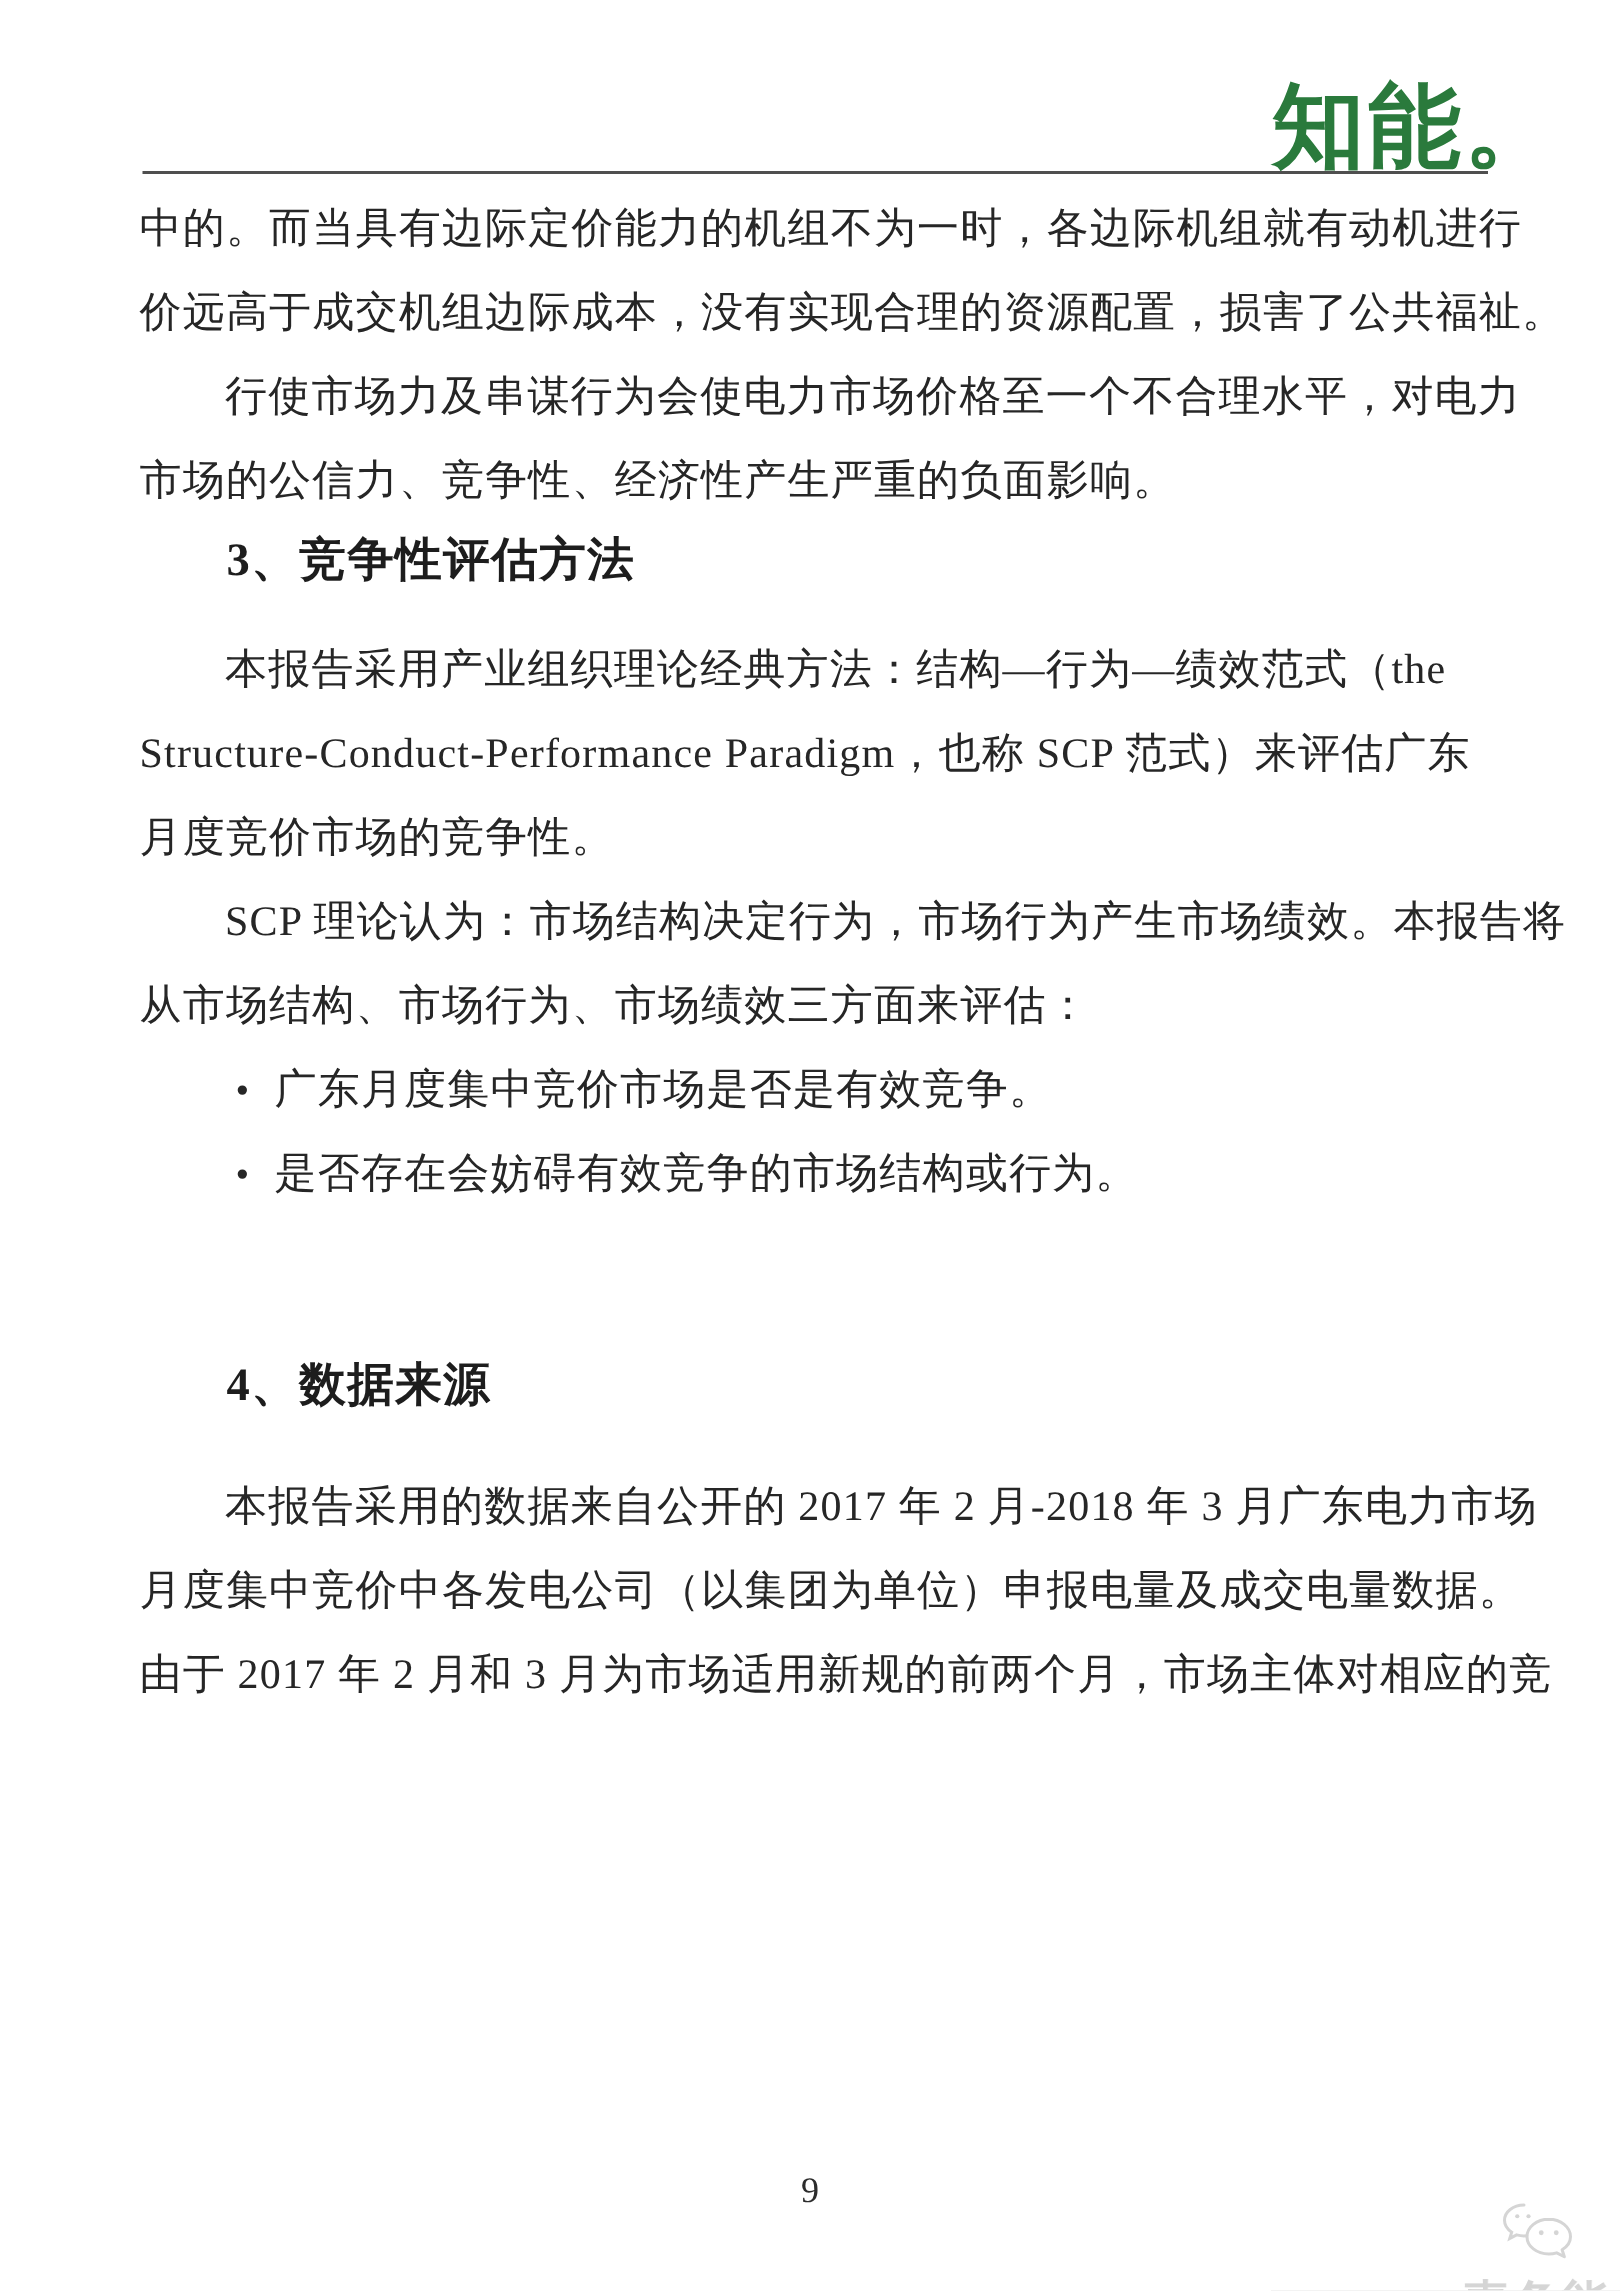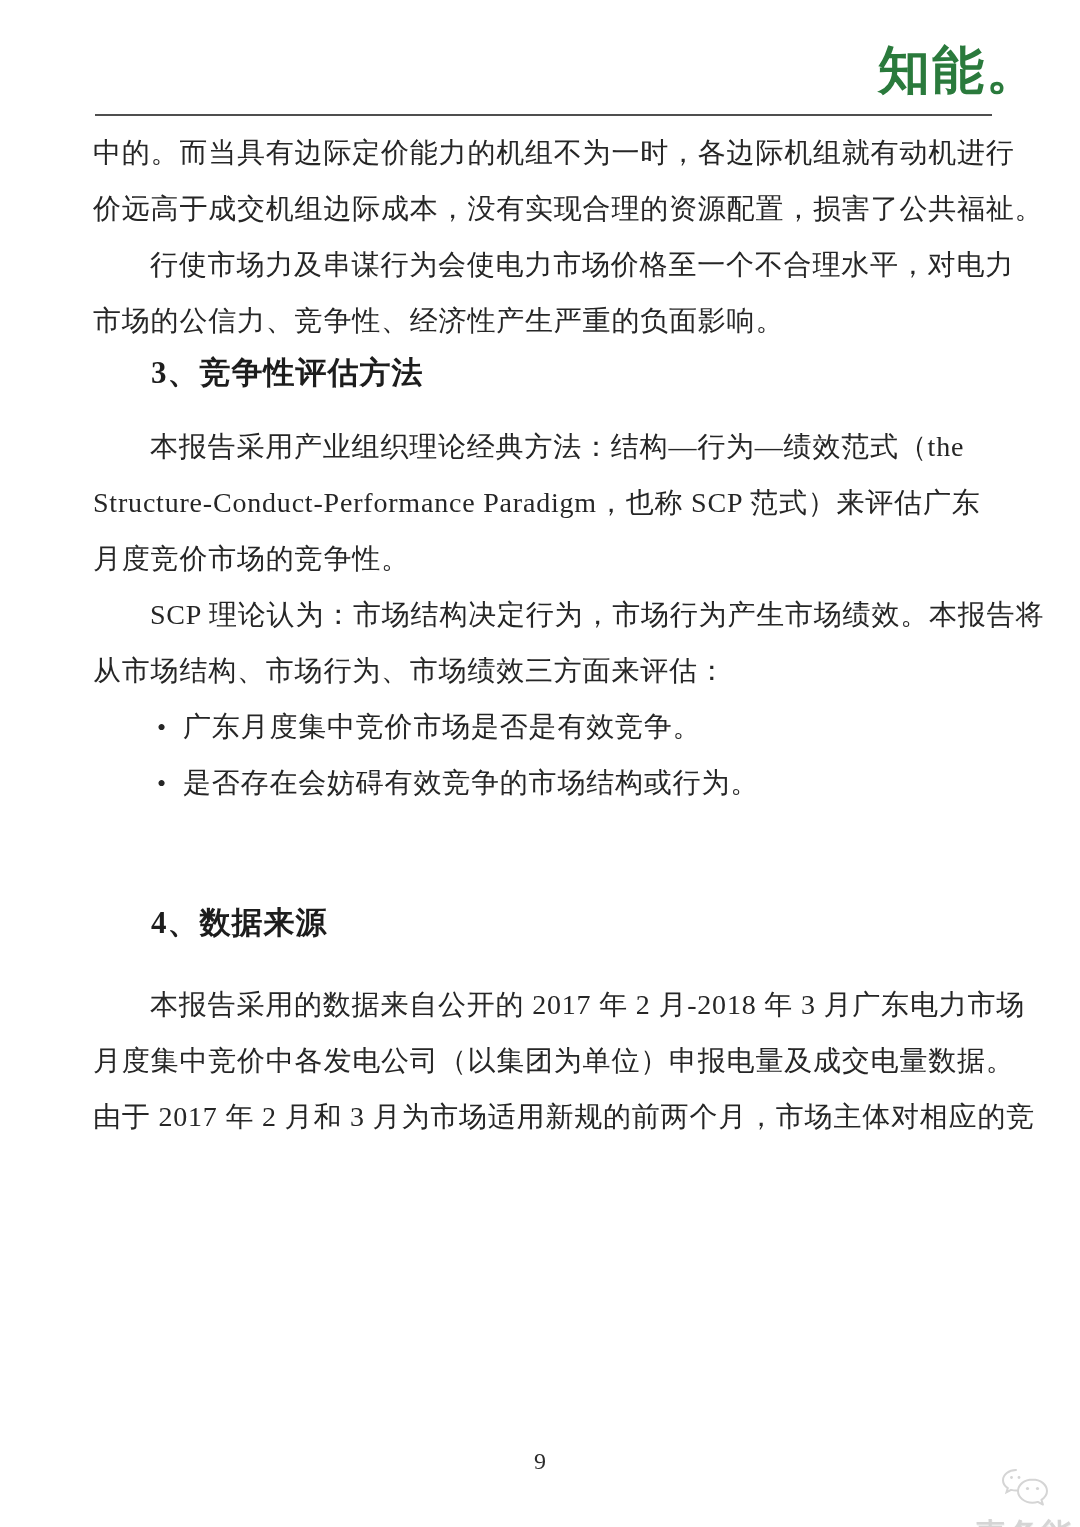--- a/index.html
+++ b/index.html
@@ -7,23 +7,23 @@
     position:relative;
     width:1080px;height:1527px;
     margin:0 auto;
     background:#ffffff;
     font-family:"Liberation Serif","DejaVu Serif",serif;
     color:#262626;
     overflow:hidden;
   }
   
   .logo{
-    position:absolute;top:44px;right:40px;
+    position:absolute;top:54px;right:40px;
     font-family:Liberation Sans, sans-serif;
-    font-weight:bold;font-size:52px;letter-spacing:2px;
+    font-weight:bold;font-size:62px;letter-spacing:2px;
     color:#2a7a3c;line-height:1;
   }
   .rule{
     position:absolute;top:114px;left:95px;width:897px;height:2px;
     background:#4f4f4f;
   }
   
   .content{
     position:absolute;top:125px;left:93px;width:900px;
   }

